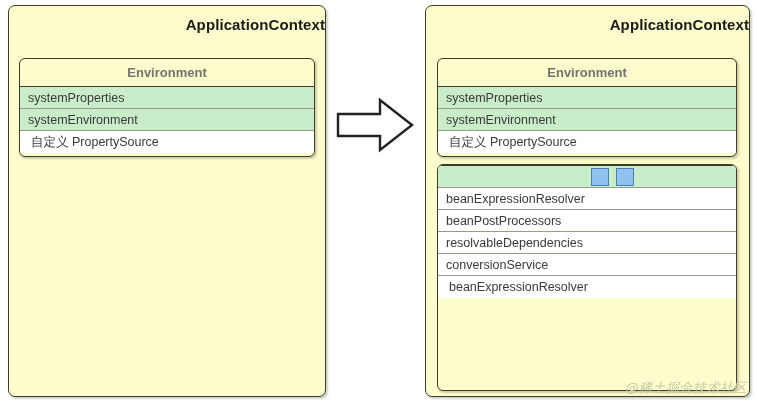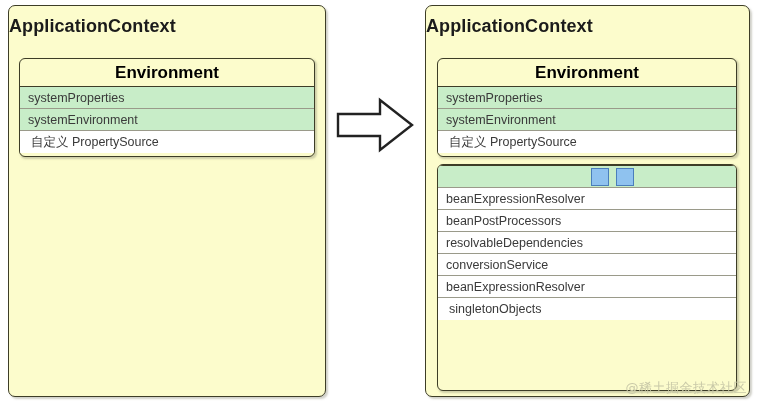--- a/index.html
+++ b/index.html
@@ -28,44 +28,44 @@
     background: #fcfccc;
     border: 1.5px solid #3d3d27;
     border-radius: 7px;
     box-sizing: border-box;
     box-shadow: 2px 2px 2px rgba(120,120,100,0.35);
   }
   .panel-left  { left: 8px;   top: 5px; width: 318px; height: 392px; }
   .panel-right { left: 425px; top: 5px; width: 325px; height: 392px; }
 
   .panel-title {
-    text-align: left;
+    text-align: right;
     font-weight: bold;
-    font-size: 18px;
+    font-size: 15px;
     color: #1b1b1b;
     letter-spacing: 0.1px;
     padding-top: 10px;
     padding-bottom: 2px;
   }
 
   
   .group {
     position: absolute;
     background: #fcfccc;
     border: 1.5px solid #3d3d27;
     border-radius: 6px;
     box-sizing: border-box;
     box-shadow: 1.5px 1.5px 2px rgba(120,120,100,0.35);
     overflow: hidden;
   }
   .group-title {
     text-align: center;
     font-weight: bold;
-    font-size: 17px;
-    color: #000000;
+    font-size: 13px;
+    color: #737373;
     line-height: 14px;
     padding-top: 7px;
     padding-bottom: 6px;
   }
   .rows {
     border-top: 1.5px solid #3d3d27;
   }
   .row {
     position: relative;
     height: 22px;
@@ -118,20 +118,21 @@
   .watermark {
     position: absolute;
     right: 10px;
     bottom: 6px;
     font-size: 13px;
     color: #c9c9a8;
     font-family: "DejaVu Sans", "Liberation Sans", sans-serif;
     letter-spacing: 0.5px;
     user-select: none;
     white-space: nowrap;
+    font-style: italic;
   }
 </style>
 </head>
 <body>
 
 <div class="stage">
 
   <div class="panel panel-left">
     <div class="panel-title">ApplicationContext</div>
 
@@ -167,20 +168,19 @@
       <div class="rows">
           <div class="row green"><span class="badges">
               <span class="badge-square"></span>
               <span class="badge-square"></span>
             </span></div>
           <div class="row"><span>beanExpressionResolver</span></div>
           <div class="row"><span>beanPostProcessors</span></div>
           <div class="row"><span>resolvableDependencies</span></div>
           <div class="row"><span>conversionService</span></div>
           <div class="row"><span>beanExpressionResolver</span></div>
-          <div class="row"><span>singletonObjects</span></div>
         </div>
     </div>
   </div>
 
   <div class="watermark">@稀土掘金技术社区</div>
 
 </div>
 
 </body></html>

